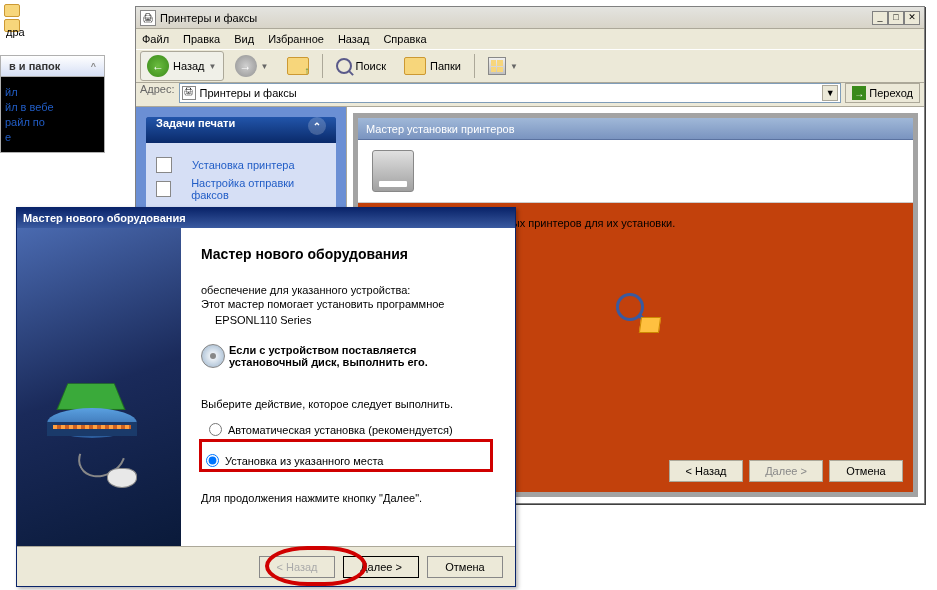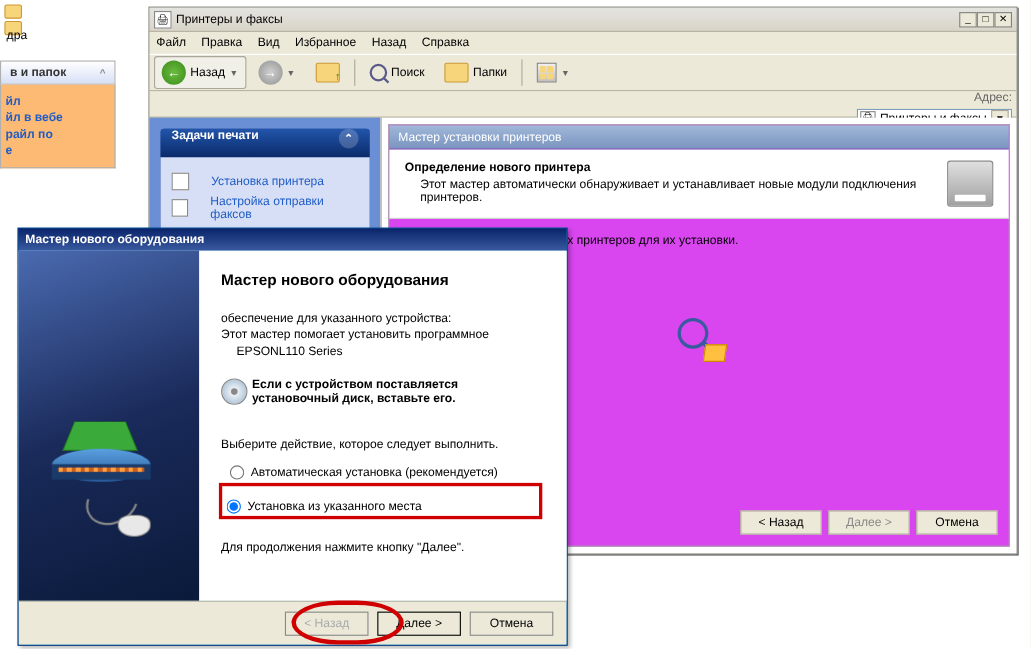--- a/index.html
+++ b/index.html
@@ -5,21 +5,21 @@
 * { box-sizing: border-box; margin: 0; padding: 0; font-family: Tahoma, sans-serif; font-size: 11px; }
 body { background: #fff; width: 937px; height: 590px; position: relative; overflow: hidden; }
 
 
 .bg-left { position: absolute; left: 0; top: 0; width: 135px; height: 590px; background: #fff; }
 .bg-folders { position: absolute; left: 0; top: 0; padding: 4px; }
 .bg-folders .folder-row { display: flex; align-items: center; gap: 4px; margin-bottom: 2px; color: #000; }
 .bg-text { position: absolute; left: 6px; top: 26px; color: #000; }
 .bg-tasks { position: absolute; left: 0; top: 55px; width: 105px; }
 .bg-tasks-header { background: linear-gradient(#fff,#d6dff5); border: 1px solid #b0b0b0; padding: 4px 8px; font-weight: bold; color: #333; display: flex; justify-content: space-between; align-items: center;}
-.bg-tasks-body { background: #fdba74; border: 1px solid #b0b0b0; border-top: none; padding: 6px 4px; color: #215dc6; font-weight: bold; }
+.bg-tasks-body { background: #000000; border: 1px solid #b0b0b0; border-top: none; padding: 6px 4px; color: #215dc6; }
 .bg-tasks-body div { margin: 3px 0; }
 
 
 .win-pf { position: absolute; left: 135px; top: 6px; width: 790px; height: 498px; border: 1px solid #808080; background: #ece9d8; box-shadow: 1px 1px 0 #404040; }
 .win-pf-title { height: 22px; background: linear-gradient(#e4e4e0,#d8d4c8); display: flex; align-items: center; padding: 0 4px; border-bottom: 1px solid #aca899; }
 .win-pf-title .title-icon { width: 16px; height: 16px; background: #fff; border: 1px solid #888; margin-right: 4px; display:flex;align-items:center;justify-content:center;font-size:9px; }
 .win-pf-title .title-text { flex: 1; color: #000; }
 .win-pf-title .ctl { display: flex; gap: 0; }
 .win-pf-title .ctl button { width: 16px; height: 14px; background: #ece9d8; border: 1px solid #808080; font-size: 9px; line-height: 1; font-family: Marlett, sans-serif; cursor: pointer; }
 .win-pf-menu { height: 20px; background: #ece9d8; display: flex; align-items: center; padding: 0 6px; gap: 14px; color: #000; }
@@ -28,38 +28,38 @@
 .tb-btn { display: flex; align-items: center; gap: 4px; padding: 3px 6px; border: 1px solid transparent; cursor: pointer; }
 .tb-btn.nav-back { border: 1px solid #aca899; border-radius: 3px; background: #f0f0e8; }
 .tb-sep { width: 1px; height: 24px; background: #aca899; margin: 0 2px; }
 .tb-ico-circle { width: 22px; height: 22px; border-radius: 50%; background: radial-gradient(#6bbc3f,#3a8a1a); display: flex; align-items: center; justify-content: center; color: #fff; font-size: 12px; }
 .tb-ico-circle.gray { background: radial-gradient(#d0d0d0,#909090); }
 .tb-small { width: 8px; font-size: 8px; color: #666; }
 .tb-folder { width: 22px; height: 18px; background: #f7d67b; border: 1px solid #cc9933; border-radius: 2px; position: relative; }
 .tb-folder.up::after { content: "↑"; position: absolute; right: -2px; bottom: -2px; color: #2a7a2a; font-weight: bold; font-size: 10px; }
 .tb-mag { width: 16px; height: 16px; border: 2px solid #5a5a8a; border-radius: 50%; position: relative; }
 .tb-mag::after { content: ""; position: absolute; width: 6px; height: 2px; background: #5a5a8a; right: -4px; bottom: -2px; transform: rotate(45deg); }
-.win-pf-addr { height: 24px; background: #ece9d8; border-bottom: 1px solid #aca899; display: flex; align-items: flex-end; padding: 0 4px; gap: 4px; flex-direction: column; }
+.win-pf-addr { height: 24px; background: #ece9d8; border-bottom: 1px solid #aca899; display: flex; align-items: flex-start; padding: 0 4px; gap: 4px; }
 .win-pf-addr .addr-lbl { color: #666; }
 .win-pf-addr .addr-combo { flex: 1; height: 20px; background: #fff; border: 1px solid #7f9db9; display: flex; align-items: center; padding: 0 2px; gap: 4px; }
 .win-pf-addr .addr-combo .dd { margin-left: auto; width: 16px; height: 16px; background: #ece9d8; border: 1px solid #aca899; text-align: center; font-size: 9px; line-height: 14px; cursor: pointer; }
 .win-pf-addr .go-btn { height: 20px; padding: 0 6px; background: #ece9d8; border: 1px solid #aca899; display: flex; align-items: center; gap: 3px; cursor: pointer; }
 .win-pf-addr .go-btn .go-ico { width: 14px; height: 14px; background: #3a8a1a; color: #fff; display: flex; align-items: center; justify-content: center; font-size: 10px; }
 
 .win-pf-body { display: flex; height: calc(100% - 100px); }
 .win-pf-side { width: 210px; background: #6b8fd4; padding: 10px; }
 .task-panel { background: #2a4a9a; border-radius: 3px 3px 0 0; }
 .task-panel-h { height: 26px; background: linear-gradient(#2255aa,#0a2a6a); color: #fff; font-weight: bold; display: flex; align-items: flex-start; padding: 0 10px; justify-content: space-between; border-radius: 3px 3px 0 0;}
 .task-panel-h .chev { width: 18px; height: 18px; background: rgba(255,255,255,0.2); border-radius: 50%; display: flex; align-items: center; justify-content: center; color: #fff; font-size: 10px; cursor: pointer; }
 .task-panel-b { background: #d6dff5; padding: 10px; }
 .task-item { display: flex; align-items: center; gap: 20px; color: #215dc6; margin: 4px 0; cursor: pointer; }
 .task-item .ico { width: 16px; height: 16px; background: #fff; border: 1px solid #888; }
 
 .win-pf-main { flex: 1; background: #fff; border-left: 1px solid #aca899; position: relative; }
-.wiz-panel { position: absolute; left: 6px; top: 6px; right: 6px; bottom: 6px; background: #d946ef; border: 1px solid #a3a3a3; }
+.wiz-panel { position: absolute; left: 6px; top: 6px; right: 6px; bottom: 6px; background: #c2410c; border: 5px solid #a3a3a3; }
 .wiz-panel-title { height: 22px; background: linear-gradient(#a0b8d8,#7a94c0); color: #fff; padding: 0 8px; display: flex; align-items: center; border-bottom: 1px solid #5a72a0; }
 .wiz-panel-head { background: #fff; padding: 10px 14px; border-bottom: 1px solid #ccc; display: flex; align-items: flex-start; }
 .wiz-panel-head .txt { flex: 1; }
 .wiz-panel-head .t1 { font-weight: bold; margin-bottom: 4px; }
 .wiz-panel-head .t2 { color: #000; padding-left: 14px; }
 .wiz-panel-head .pico { width: 42px; height: 42px; background: linear-gradient(#e0e0e0,#a0a0a0); border: 1px solid #888; border-radius: 3px; position: relative; }
 .wiz-panel-head .pico::after { content:""; position:absolute; bottom:4px; left:6px; right:6px; height:6px; background:#fff; border-radius:1px;}
 .wiz-panel-body { padding: 14px; }
 .wiz-panel-body .desc { color: #000; margin-bottom: 60px; }
 .wiz-panel-body .search-ico { width: 48px; height: 48px; margin: 0 auto; position: relative; }
@@ -210,24 +210,20 @@
             <span class="ico"></span>
             <span>Настройка отправки факсов</span>
           </div>
         </div>
       </div>
     </div>
     <div class="win-pf-main">
       <div class="wiz-panel">
         <div class="wiz-panel-title">Мастер установки принтеров</div>
         <div class="wiz-panel-head">
-          <div class="txt">
-            <div class="t1">Определение нового принтера</div>
-            <div class="t2">Этот мастер автоматически обнаруживает и устанавливает новые модули подключения принтеров.</div>
-          </div>
           <div class="pico"></div>
         </div>
         <div class="wiz-panel-body">
           <div class="desc">ск новых самонастраиваемых принтеров для их установки.</div>
           <div class="search-ico">
             <div class="mag"></div>
               <div class="pg"></div>
           </div>
         </div>
         <div class="wiz-panel-foot">
@@ -258,21 +254,21 @@
       <h1>Мастер нового оборудования</h1>
       <div class="para">обеспечение для указанного устройства:</div>
       <div class="para">Этот мастер помогает установить программное</div>
       <div class="dev">EPSONL110 Series</div>
       <div class="cd-row">
         <div class="cd-ico">
             <div class="disc"></div>
           </div>
         <div>
           <div class="cd-txt">Если с устройством поставляется</div>
-          <div class="cd-txt">установочный диск, вставьте его.</div>
+          <div class="cd-txt">установочный диск, выполнить его.</div>
         </div>
       </div>
       <div class="sel-lbl">Выберите действие, которое следует выполнить.</div>
       <label class="radio-row">
         <input type="radio" name="hwmode" style="">
         <span>Автоматическая установка (рекомендуется)</span>
       </label>
       <div class="radio-highlight">
         <label class="radio-row" style="margin:0">
           <input type="radio" name="hwmode" checked="" style="">

